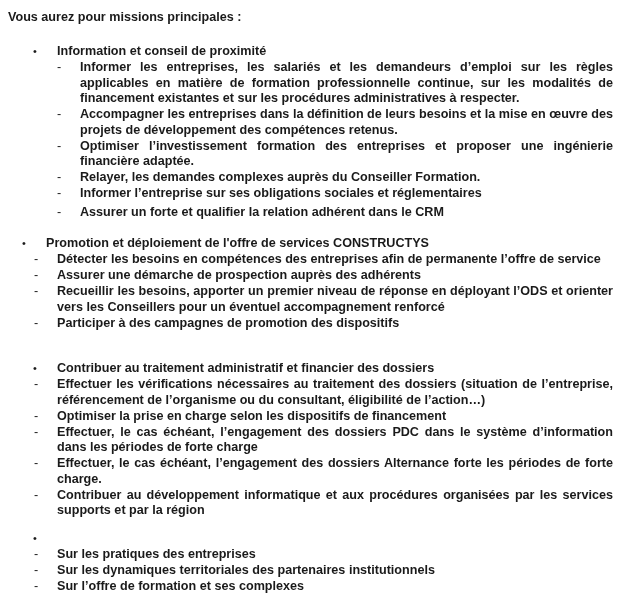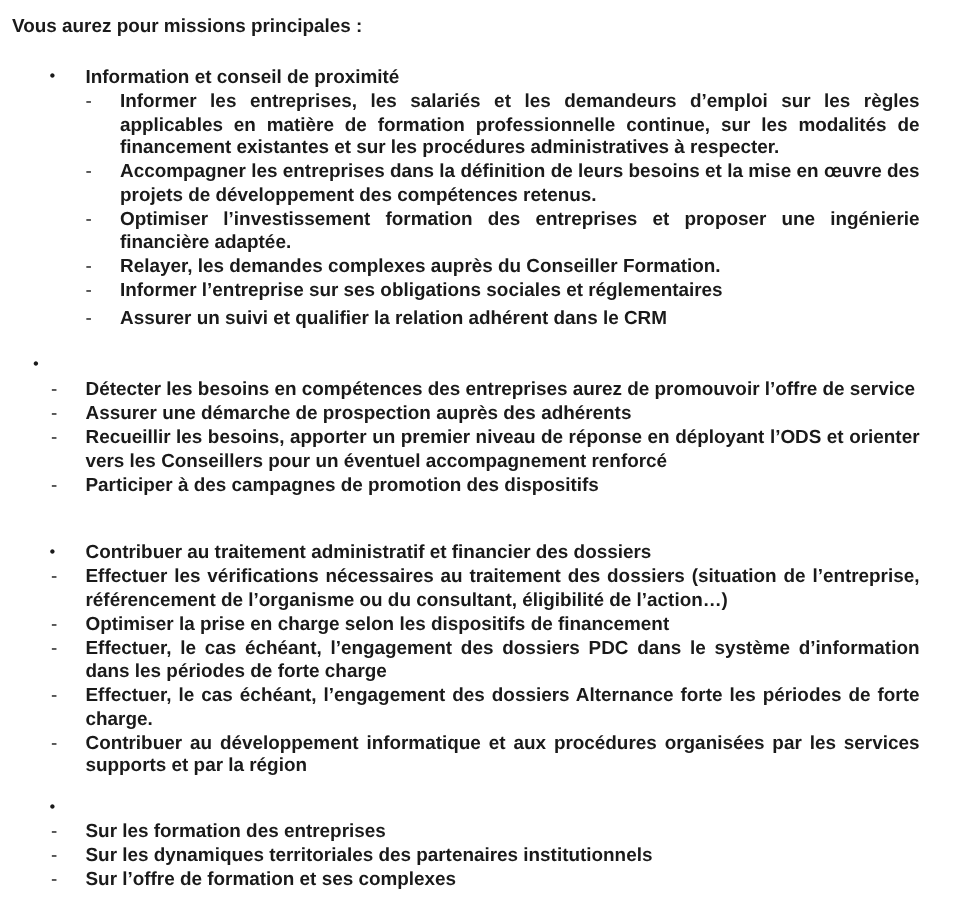--- a/index.html
+++ b/index.html
@@ -47,31 +47,32 @@
   <div class="item" style="margin-left:80px;width:533px;">
     <span class="dash" style="left:-23px;">-</span>
     <div class="itext">Relayer, les demandes complexes auprès du Conseiller Formation.</div>
   </div>
   <div class="item" style="margin-left:80px;width:533px;">
     <span class="dash" style="left:-23px;">-</span>
     <div class="itext">Informer l’entreprise sur ses obligations sociales et réglementaires</div>
   </div>
   <div class="item last-space" style="margin-left:80px;width:533px;">
     <span class="dash" style="left:-23px;">-</span>
-    <div class="itext">Assurer un suivi et qualifier la relation adhérent dans le CRM</div>
+    <div class="itext">Assurer un forte et qualifier la relation adhérent dans le CRM</div>
   </div>
 </div>
 
 <div class="section" style="top:236px;">
   <div class="head">
     <span class="bullet" style="left:22px;">•</span>
+    <span class="htext" style="left:46px;">Promotion et déploiement de l'offre de services CONSTRUCTYS</span>
   </div>
   <div class="item" style="margin-left:57px;width:556px;">
     <span class="dash" style="left:-23px;">-</span>
-    <div class="itext">Détecter les besoins en compétences des entreprises aurez de promouvoir l’offre de service</div>
+    <div class="itext">Détecter les besoins en compétences des entreprises afin de permanente l’offre de service</div>
   </div>
   <div class="item" style="margin-left:57px;width:556px;">
     <span class="dash" style="left:-23px;">-</span>
     <div class="itext">Assurer une démarche de prospection auprès des adhérents</div>
   </div>
   <div class="item" style="margin-left:57px;width:556px;">
     <span class="dash" style="left:-23px;">-</span>
     <div class="itext">Recueillir les besoins, apporter un premier niveau de réponse en déployant l’ODS et orienter vers les Conseillers pour un éventuel accompagnement renforcé</div>
   </div>
   <div class="item" style="margin-left:57px;width:556px;">
@@ -106,21 +107,21 @@
     <div class="itext">Contribuer au développement informatique et aux procédures organisées par les services supports et par la région</div>
   </div>
 </div>
 
 <div class="section" style="top:531px;">
   <div class="head">
     <span class="bullet" style="left:33px;">•</span>
   </div>
   <div class="item" style="margin-left:57px;width:556px;">
     <span class="dash" style="left:-23px;">-</span>
-    <div class="itext">Sur les formation des entreprises</div>
+    <div class="itext">Sur les pratiques des entreprises</div>
   </div>
   <div class="item" style="margin-left:57px;width:556px;">
     <span class="dash" style="left:-23px;">-</span>
     <div class="itext">Sur les dynamiques territoriales des partenaires institutionnels</div>
   </div>
   <div class="item" style="margin-left:57px;width:556px;">
     <span class="dash" style="left:-23px;">-</span>
     <div class="itext">Sur l’offre de formation et ses complexes</div>
   </div>
 </div>

